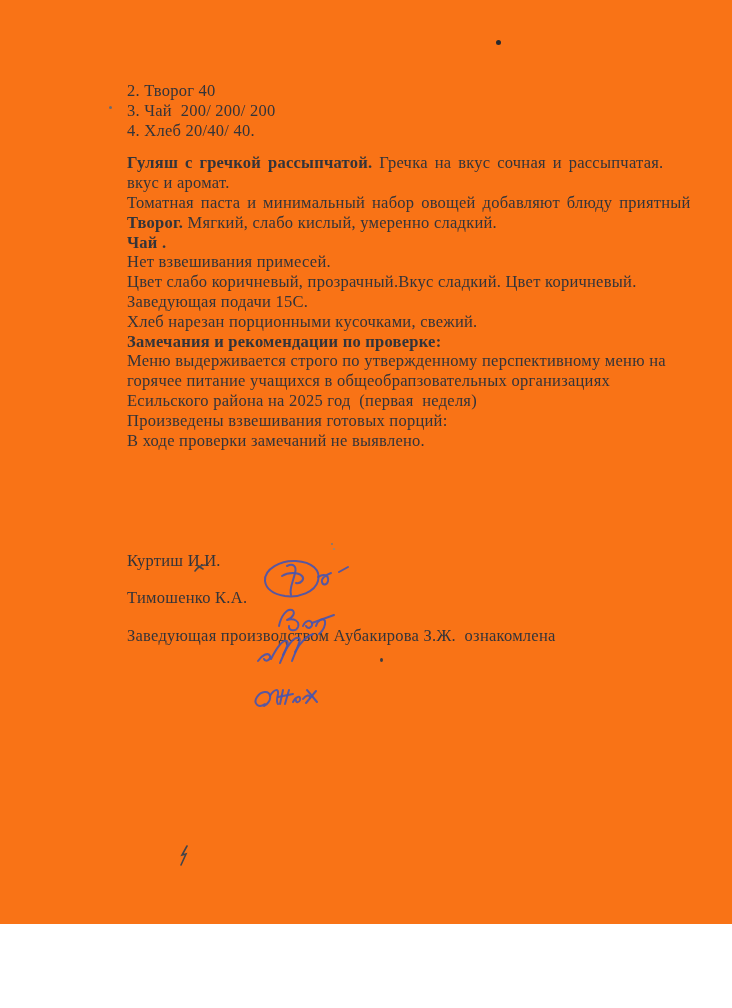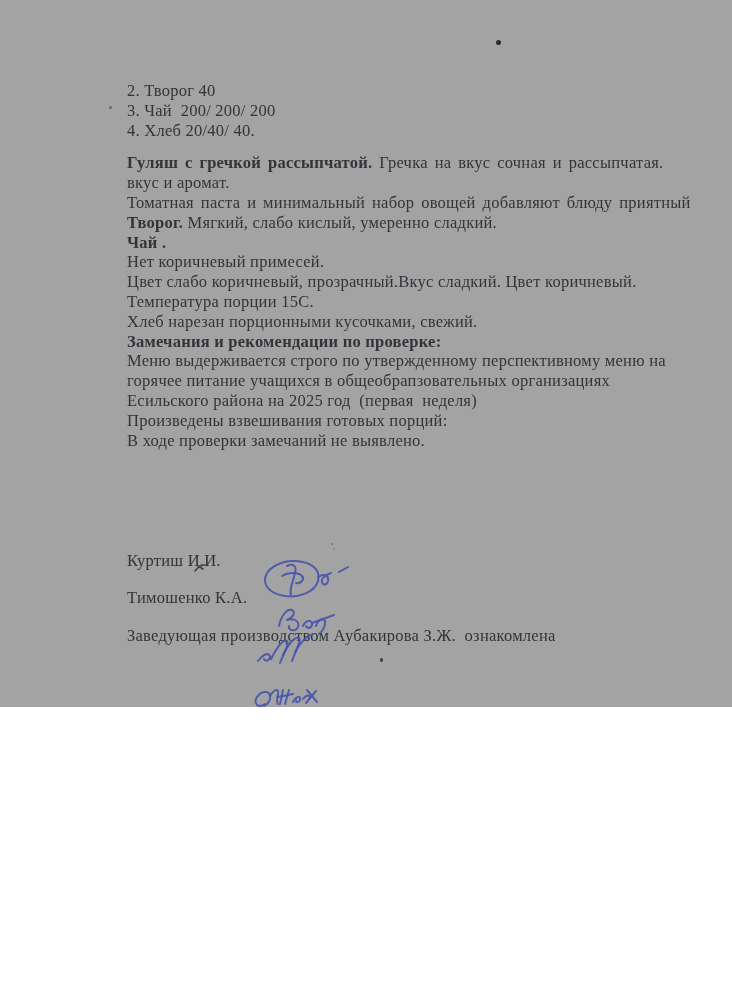--- a/index.html
+++ b/index.html
@@ -1,22 +1,22 @@
 <!DOCTYPE html>
 <html><head>
 <meta charset="utf-8">
 <title>Scanned inspection report</title>
 <style>
   html,body { margin:0; padding:0; }
   body { width:732px; height:1008px; }
 
   .page {
     position:relative;
-    width:732px; height:707px;
-    background:#a3a3a3;
+    width:732px; height:924px;
+    background:#f97316;
     overflow:hidden;
     font-family:"Liberation Serif","DejaVu Serif",serif;
     color:#33343a;
   }
 
   .content {
     position:absolute;
     left:127px; top:81px;
     width:507px;
     font-size:16.5px;
@@ -61,23 +61,23 @@
     <div class="line">2. Творог 40</div>
     <div class="line">3. Чай  200/ 200/ 200</div>
     <div class="line">4. Хлеб 20/40/ 40.</div>
 
     <div class="line ws para-gap"><span class="lead">Гуляш с гречкой рассыпчатой.</span><span> Гречка на вкус сочная и рассыпчатая.</span></div>
     <div class="line">вкус и аромат.</div>
     <div class="line ws">Томатная паста и минимальный набор овощей добавляют блюду приятный</div>
 
     <div class="line"><span class="lead">Творог.</span><span> Мягкий, слабо кислый, умеренно сладкий.</span></div>
     <div class="line"><span class="lead">Чай .</span><span></span></div>
-    <div class="line"><span class="lead"></span><span>Нет коричневый примесей.</span></div>
+    <div class="line"><span class="lead"></span><span>Нет взвешивания примесей.</span></div>
     <div class="line"><span class="lead"></span><span>Цвет слабо коричневый, прозрачный.Вкус сладкий. Цвет коричневый.</span></div>
-    <div class="line"><span class="lead"></span><span>Температура порции 15С.</span></div>
+    <div class="line"><span class="lead"></span><span>Заведующая подачи 15С.</span></div>
     <div class="line"><span class="lead"></span><span>Хлеб нарезан порционными кусочками, свежий.</span></div>
     <div class="line"><span class="lead">Замечания и рекомендации по проверке:</span><span></span></div>
     <div class="line"><span class="lead"></span><span>Меню выдерживается строго по утвержденному перспективному меню на</span></div>
     <div class="line"><span class="lead"></span><span>горячее питание учащихся в общеобрапзовательных организациях</span></div>
     <div class="line"><span class="lead"></span><span>Есильского района на 2025 год  (первая  неделя)</span></div>
     <div class="line"><span class="lead"></span><span>Произведены взвешивания готовых порций:</span></div>
     <div class="line"><span class="lead"></span><span>В ходе проверки замечаний не выявлено.</span></div>
   </div>
 
   <div class="commission">

